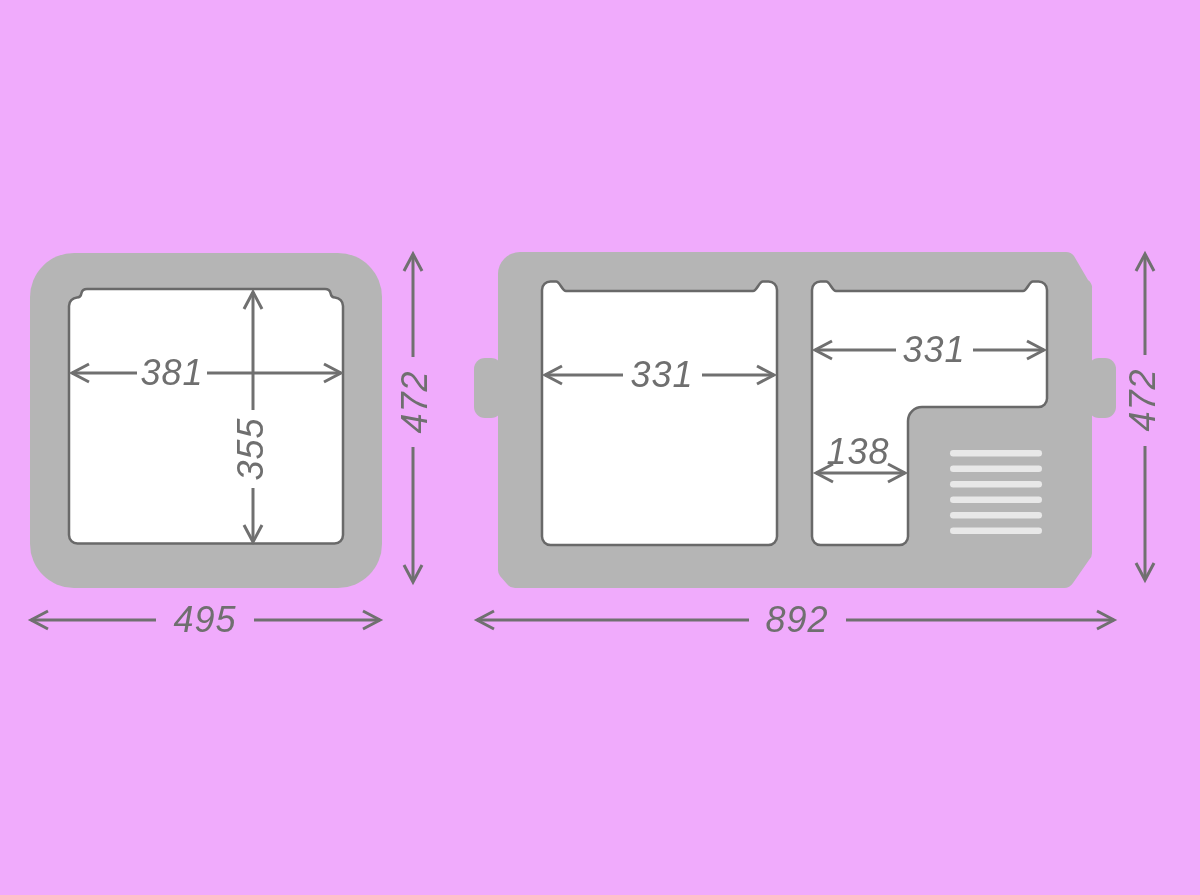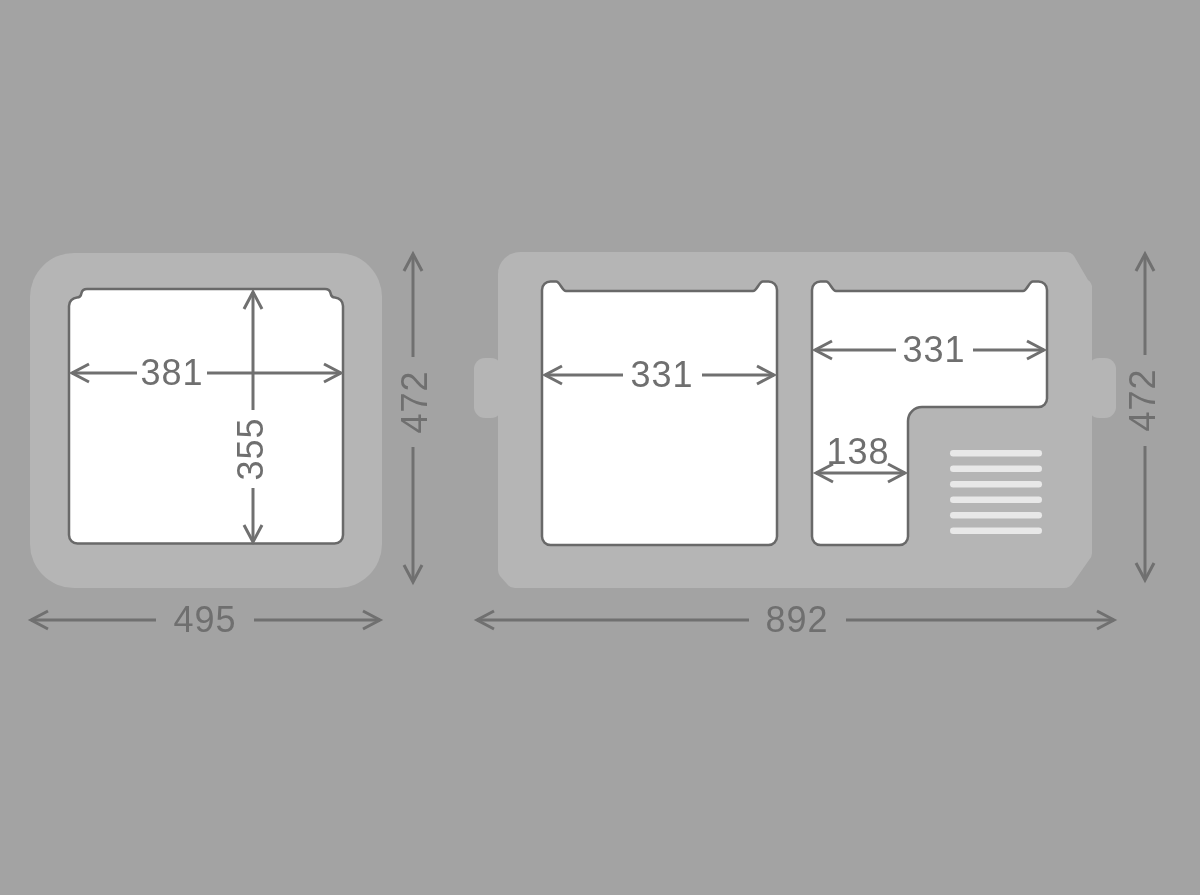--- a/index.html
+++ b/index.html
@@ -8,21 +8,22 @@
     background: #ffffff;
     width: 1200px;
     height: 895px;
     overflow: hidden;
     font-family: "Liberation Sans", sans-serif;
   }
   .stage {
     position: relative;
     width: 1200px;
     height: 895px;
-    background: #a3a3a3;
+    background: #f0abfc;
+    font-style: italic;
   }
   .body-fill   { fill: #b5b5b5; stroke: none; }
   .cavity      { fill: #ffffff; stroke: #696969; stroke-width: 2.5px; }
   .dim-line    { fill: none; stroke: #707070; stroke-width: 3px; stroke-linecap: butt; }
   .dim-head    { fill: none; stroke: #707070; stroke-width: 3px; stroke-linejoin: miter; }
   .vent        { fill: #e8e8e8; stroke: none; }
   .dim-label {
     fill: #6f6f6f;
     font-family: "Liberation Sans", sans-serif;
     font-size: 36px;

